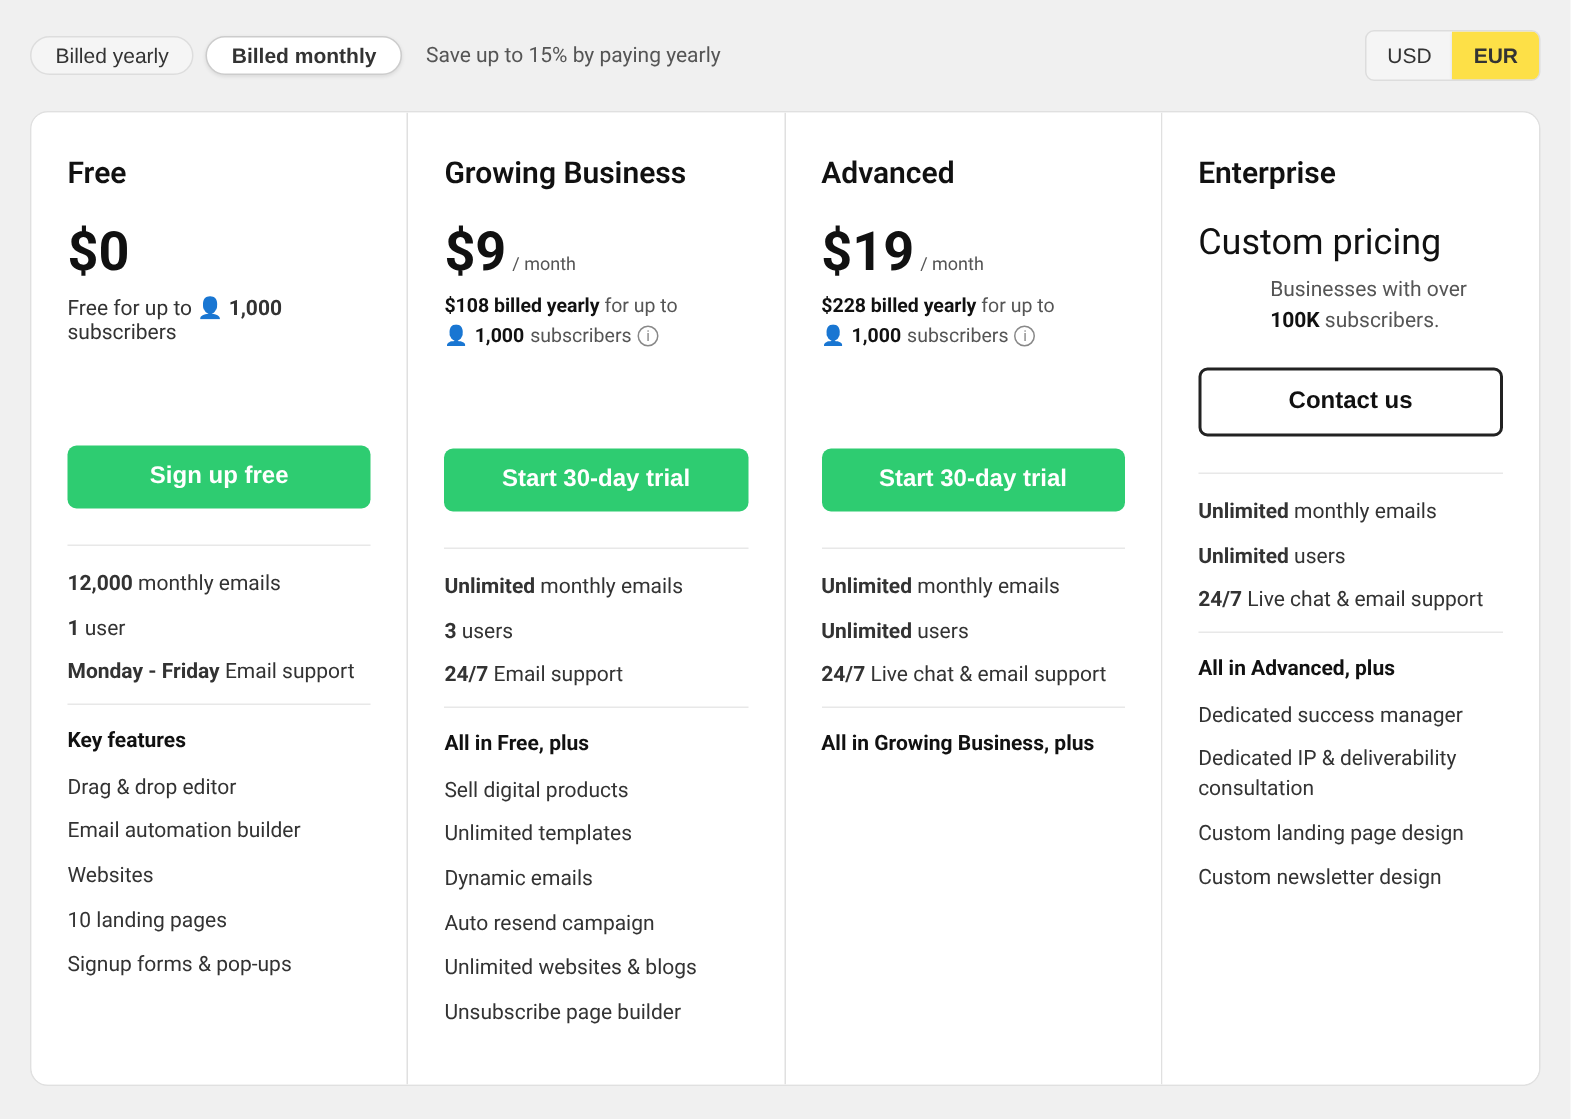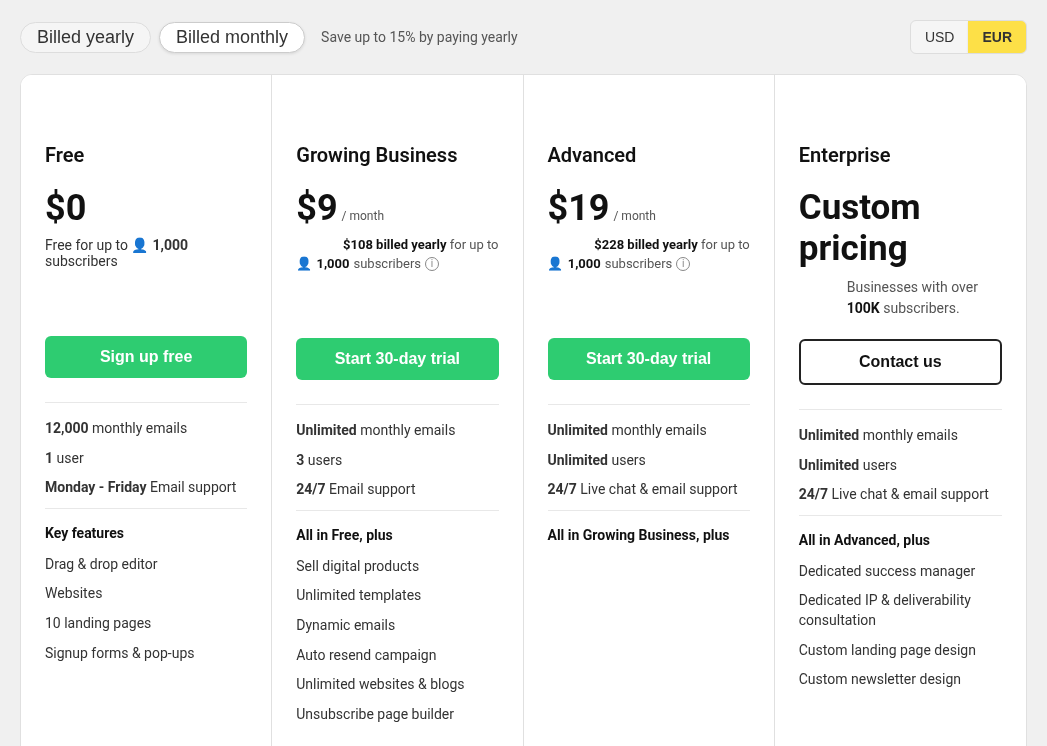--- a/index.html
+++ b/index.html
@@ -19,27 +19,27 @@
       display: flex;
       align-items: center;
       gap: 8px;
     }
     .toggle-btn {
       padding: 4px 16px;
       border-radius: 20px;
       border: 1px solid #ddd;
       background: #f5f5f5;
       cursor: pointer;
-      font-size: 18px;
+      font-size: 14px;
       color: #333;
     }
     .toggle-btn.active {
       background: #fff;
       border-color: #ccc;
-      font-weight: 400;
+      font-weight: 700;
       box-shadow: 0 1px 3px rgba(0,0,0,0.1);
     }
     .save-text {
       font-size: 14px;
       color: #555;
       margin-left: 8px;
     }
     .currency-toggle {
       display: flex;
       border: 1px solid #ddd;
@@ -75,45 +75,43 @@
       background: #fff;
     }
     .plan:last-child {
       border-right: none;
     }
     .plan-name {
       font-size: 20px;
       font-weight: 600;
       color: #111;
       margin-bottom: 20px;
-      margin-top: 40px;
     }
     .price-container {
       margin-bottom: 8px;
     }
     .price {
       font-size: 36px;
       font-weight: 700;
       color: #111;
     }
     .price-period {
       font-size: 12px;
       color: #555;
       font-weight: 400;
     }
     .custom-price {
-      font-size: 35px;
-      font-weight: 700;
+      font-size: 24px;
+      font-weight: 400;
       color: #111;
     }
     .billing-note {
       font-size: 13px;
       color: #555;
       margin-bottom: 4px;
-      text-align: right;
     }
     .billing-note strong {
       font-weight: 700;
       color: #111;
     }
     .subscribers-info {
       display: flex;
       align-items: center;
       gap: 4px;
       font-size: 13px;
@@ -232,20 +230,21 @@
     <div class="divider"></div>
     <ul class="feature-list">
       <li><strong>12,000</strong> monthly emails</li>
       <li><strong>1</strong> user</li>
       <li><strong>Monday - Friday</strong> Email support</li>
     </ul>
     <div class="divider"></div>
     <div class="section-heading">Key features</div>
     <ul class="feature-list">
       <li>Drag &amp; drop editor</li>
+      <li>Email automation builder</li>
       <li>Websites</li>
       <li>10 landing pages</li>
       <li>Signup forms &amp; pop-ups</li>
     </ul>
   </div>
 
   <div class="plan">
     <div class="plan-name">Growing Business</div>
     <div class="price-container">
       <span class="price">$9</span>

